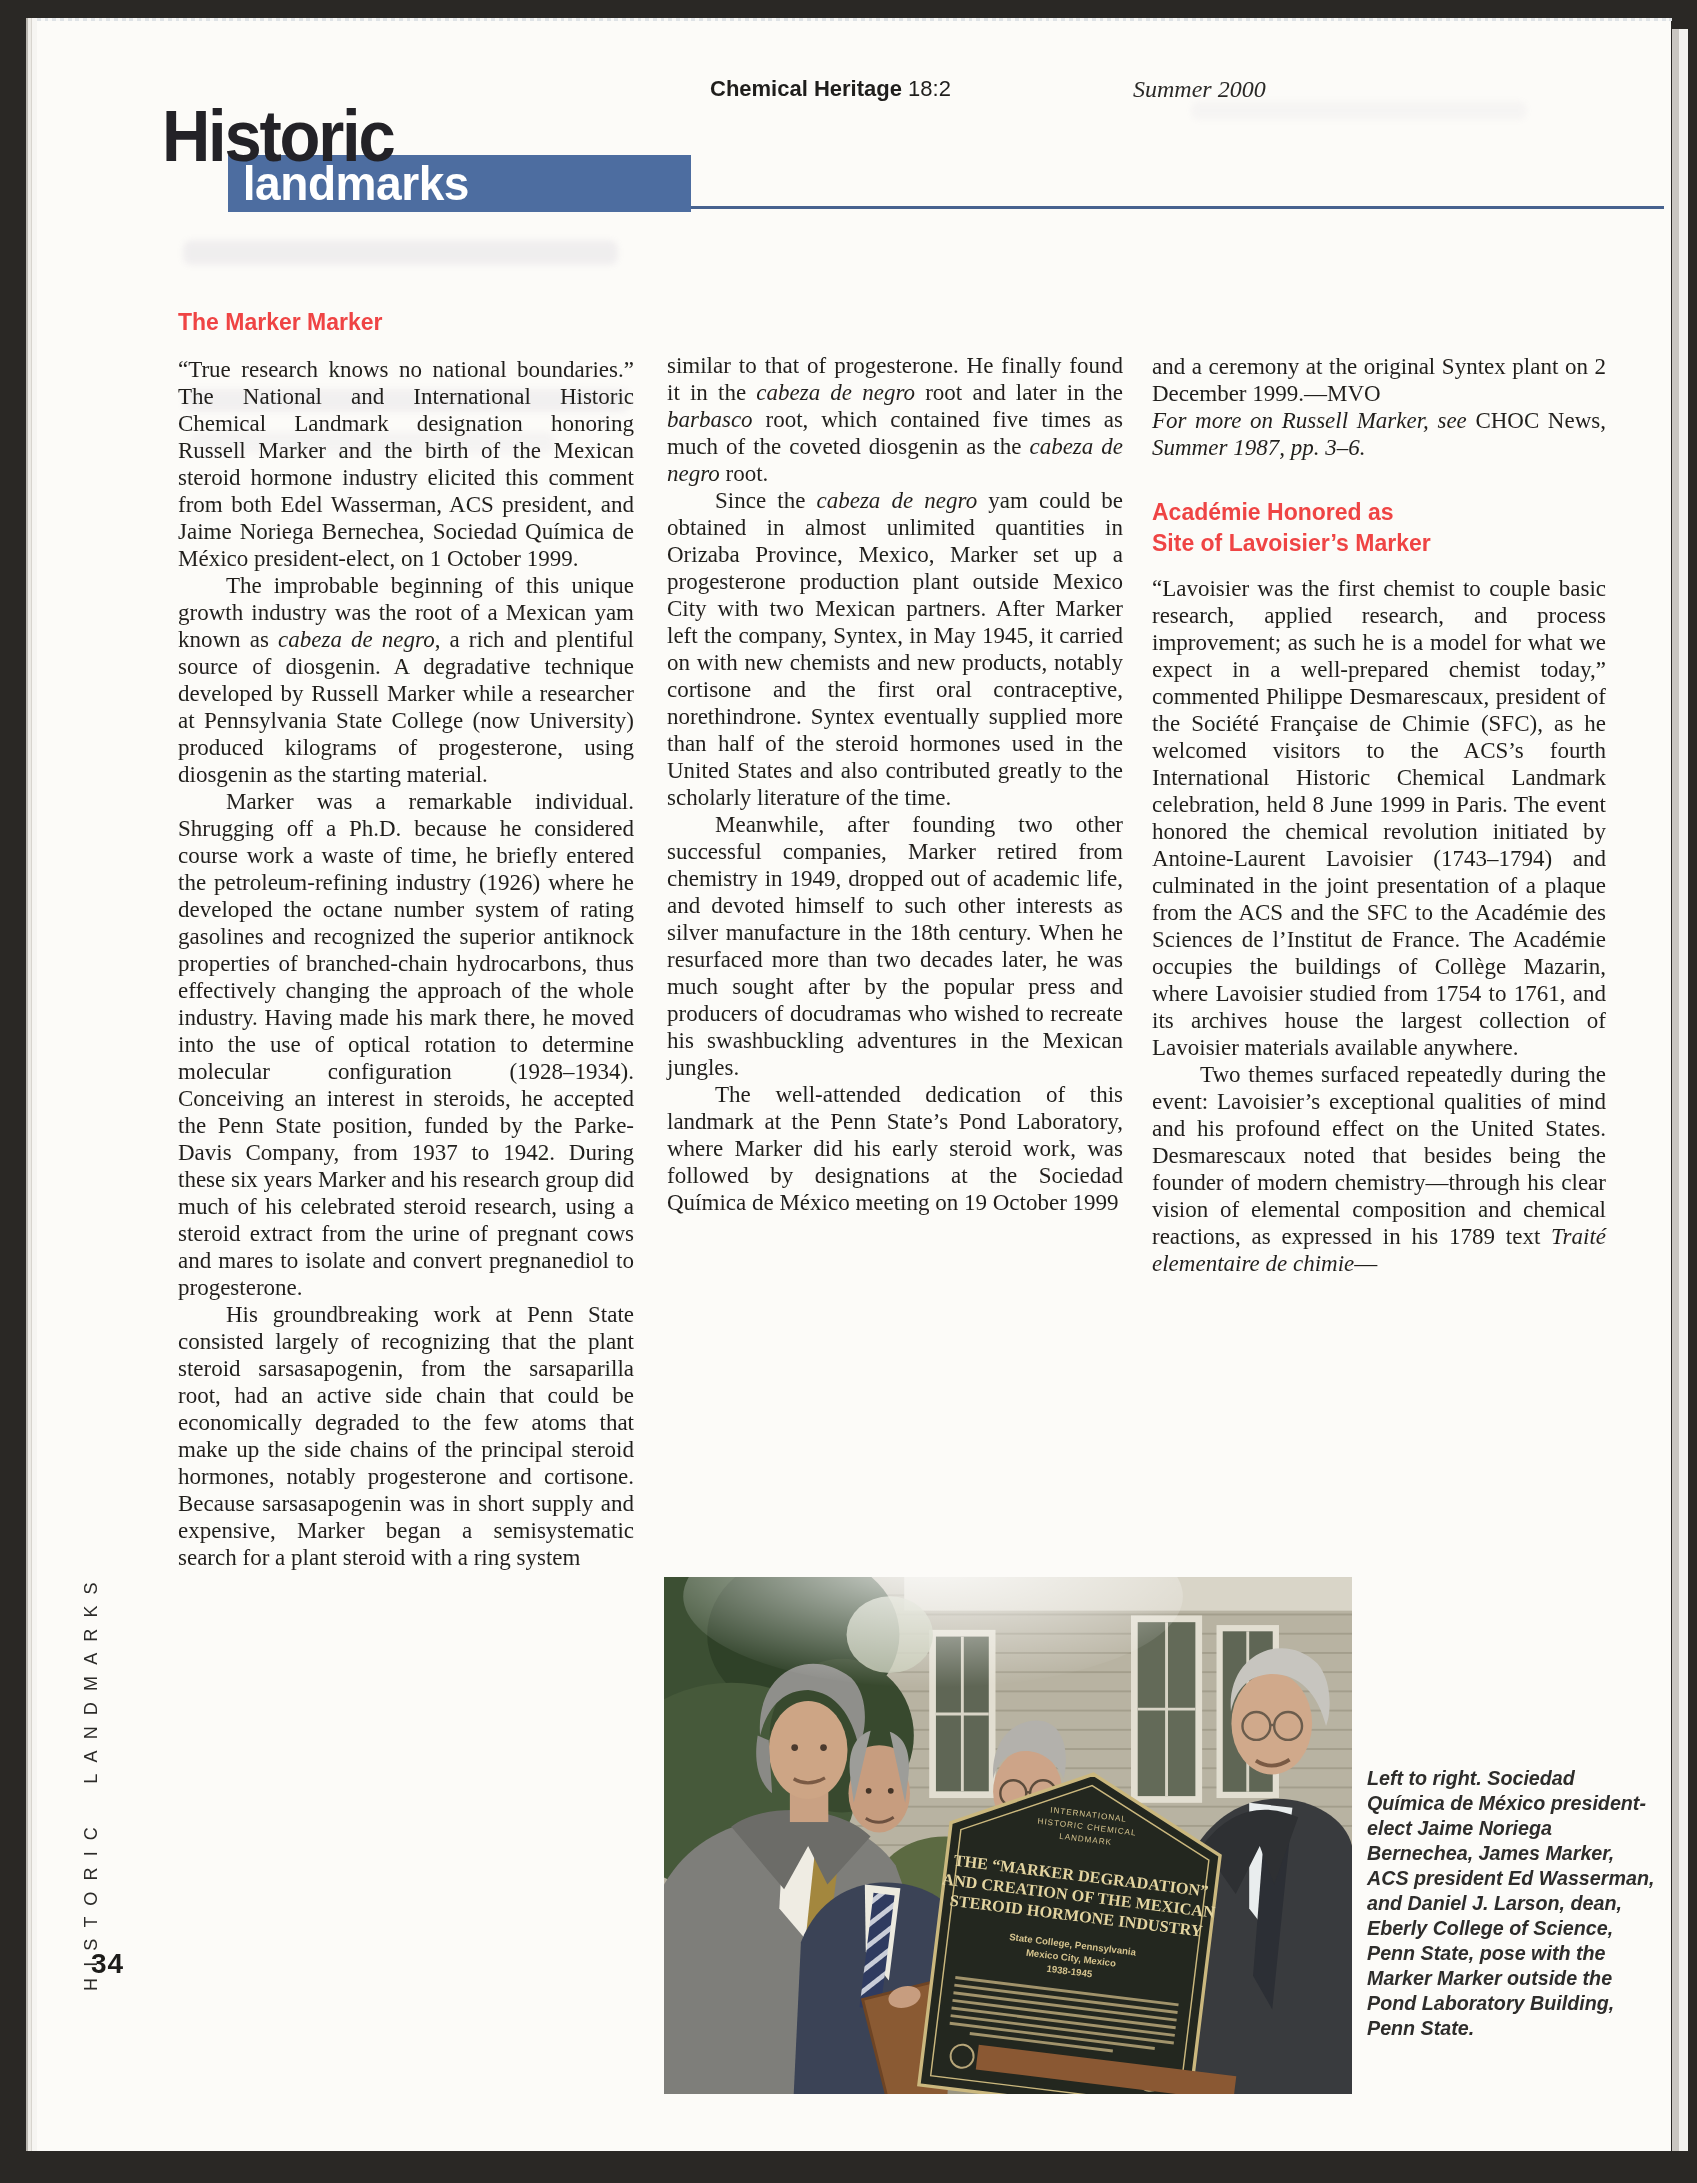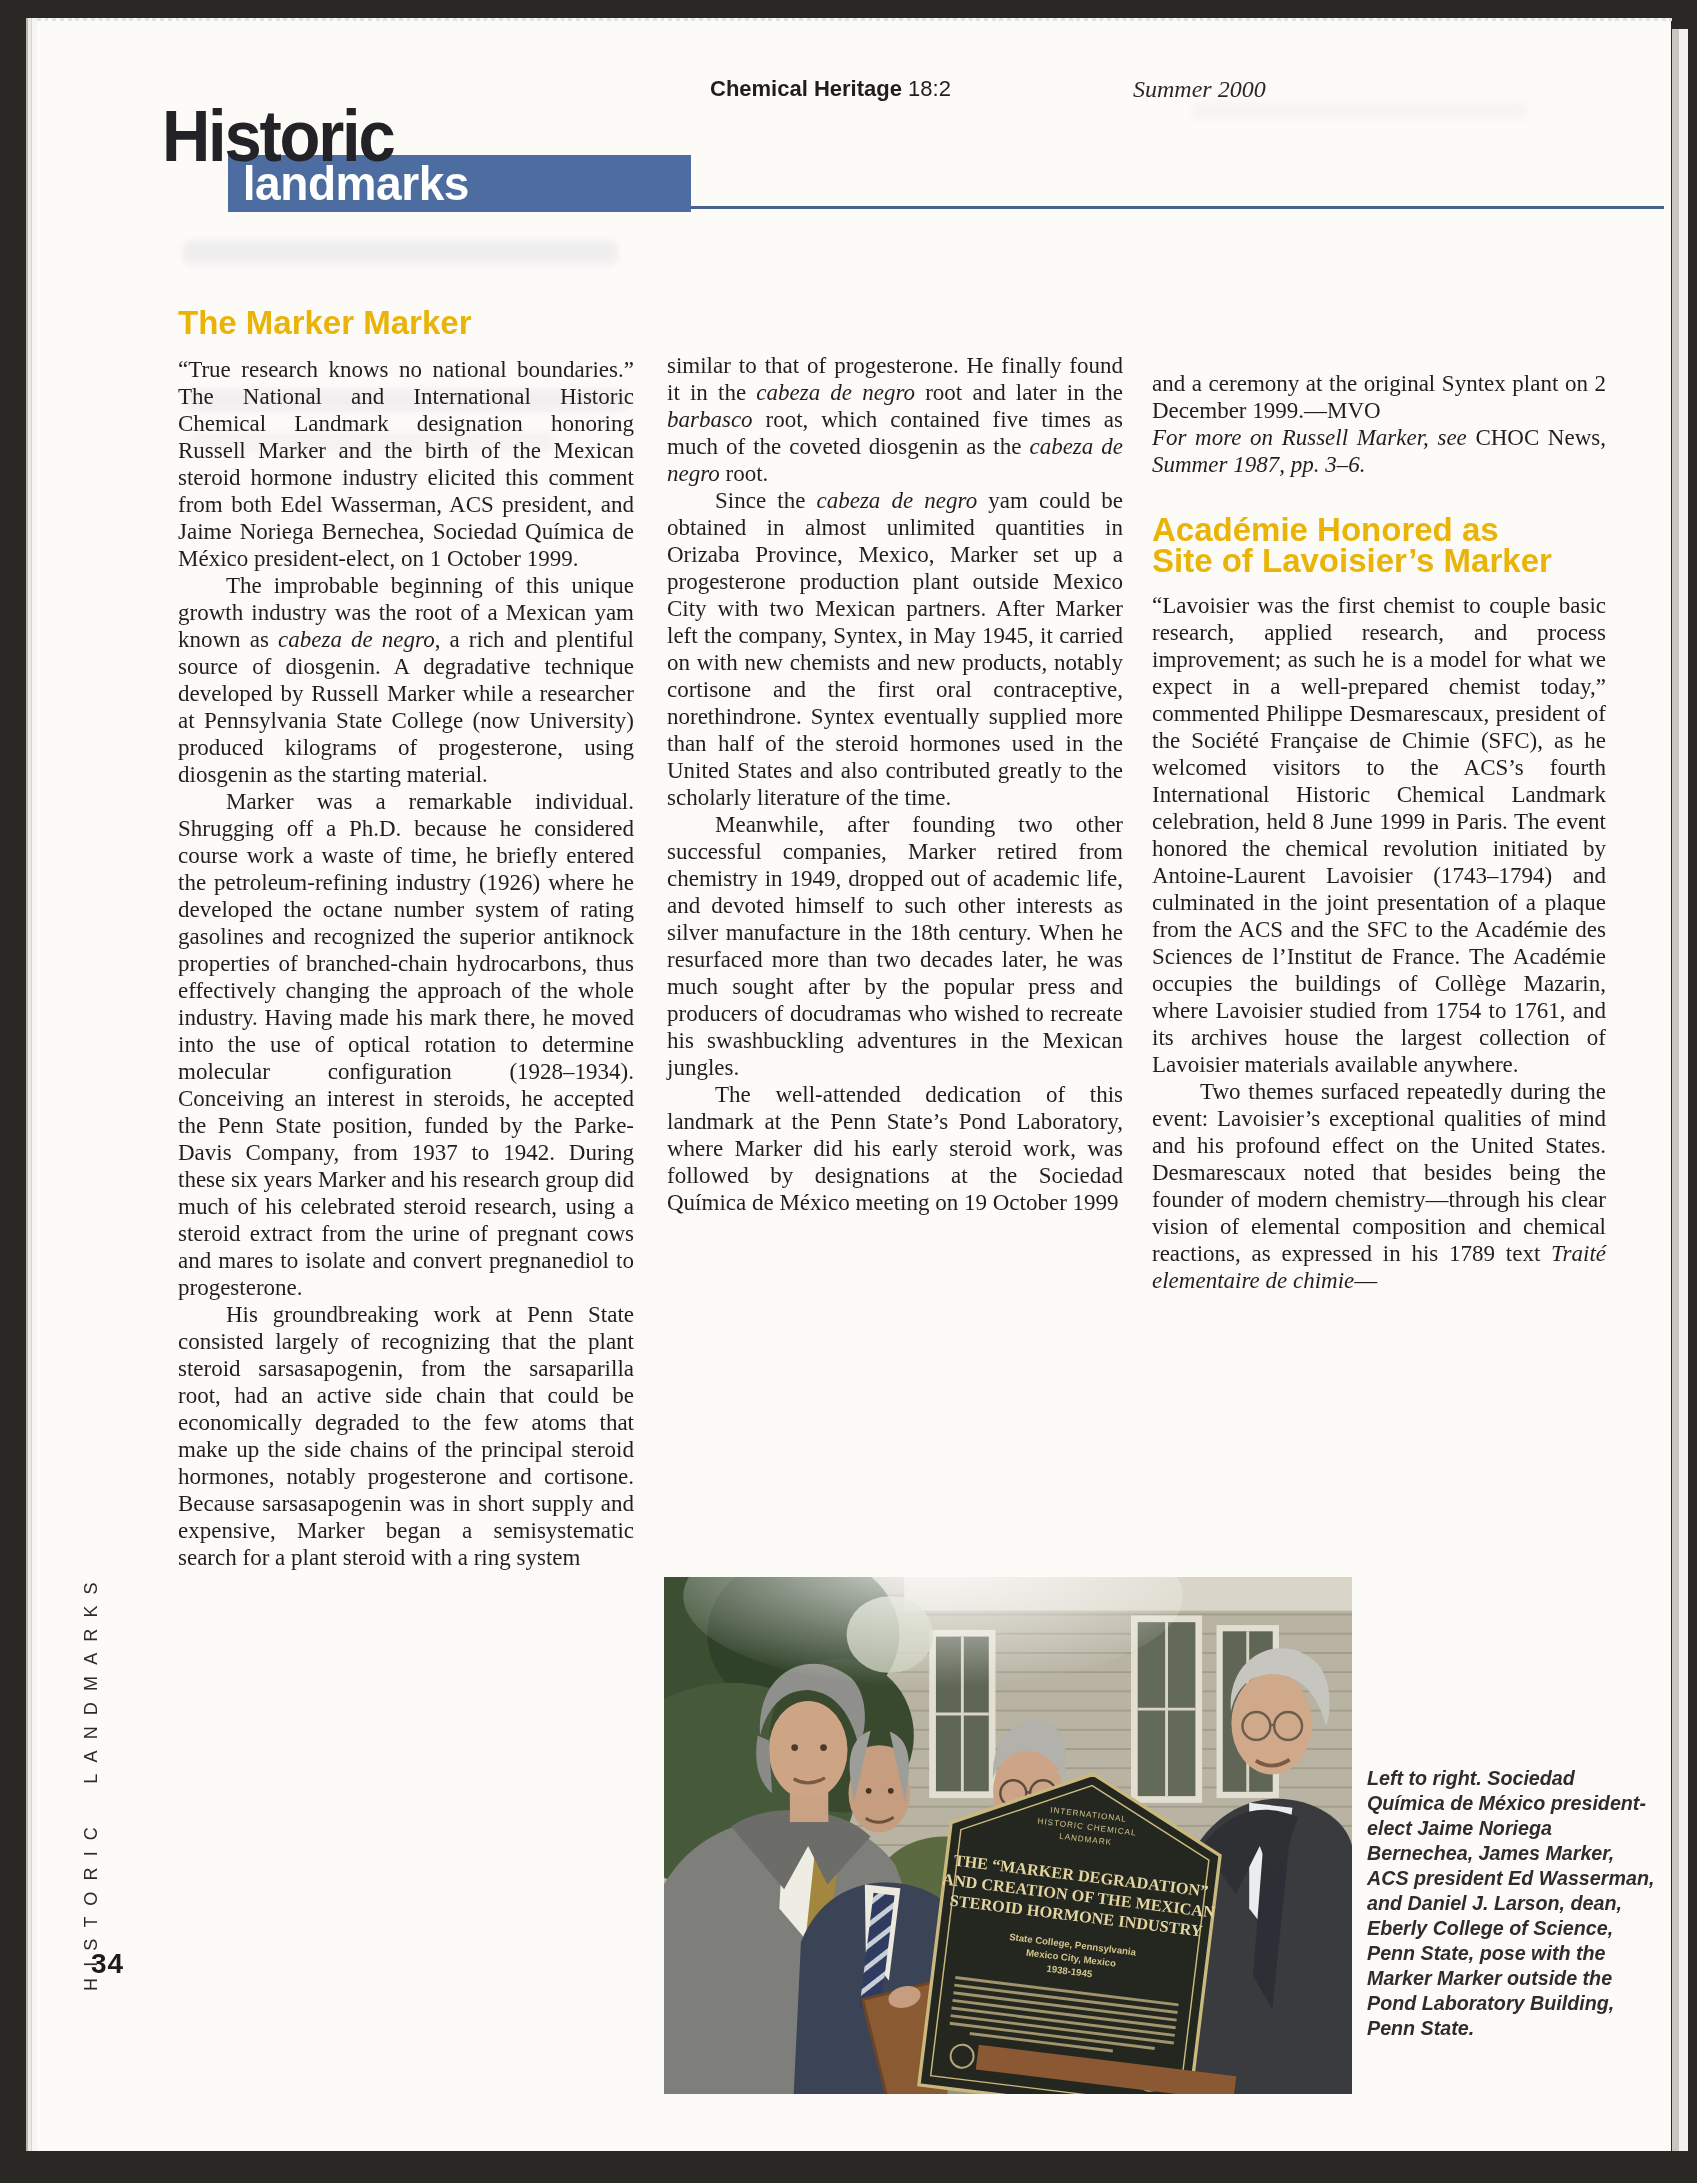--- a/index.html
+++ b/index.html
@@ -55,24 +55,24 @@
   .g4{left:1191px;top:101px;width:336px;height:19px;opacity:.06;}
 
   
   .col{position:absolute;width:456px;
     font-family:"Liberation Serif",serif;font-size:23px;line-height:27px;
     color:#211f1c;text-align:justify;}
   .col p{margin:0;}
   .col p.ind{text-indent:48px;}
   .col1{left:178px;top:307px;}
   .col2{left:667px;top:352px;}
-  .col3{left:1152px;top:353px;width:454px;margin-top:17px;}
+  .col3{left:1152px;top:353px;width:454px;}
   .sec-title{
     font-family:"Liberation Sans",sans-serif;font-weight:bold;
-    font-size:33px;line-height:31px;color:#eab308;letter-spacing:0;
+    font-size:23px;line-height:31px;color:#ef4444;letter-spacing:0;
     margin:0 0 18px 0;text-align:left;text-indent:0;
   }
   .sec-title2{margin:36px 0 16.3px 0;}
   .note{margin-top:19px;}
   .it{font-style:italic;}
 
   
   .vertical-label{
     position:absolute;left:81px;top:1573px;height:418px;
     writing-mode:vertical-rl;transform:rotate(180deg);

